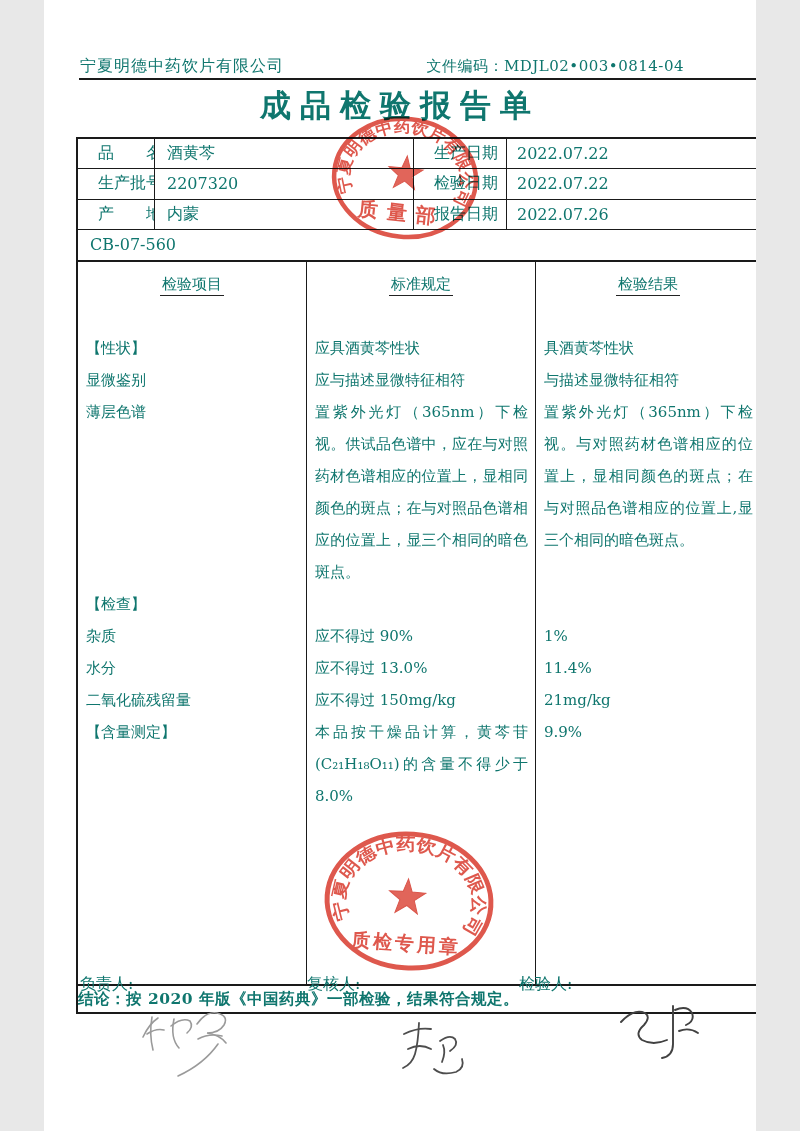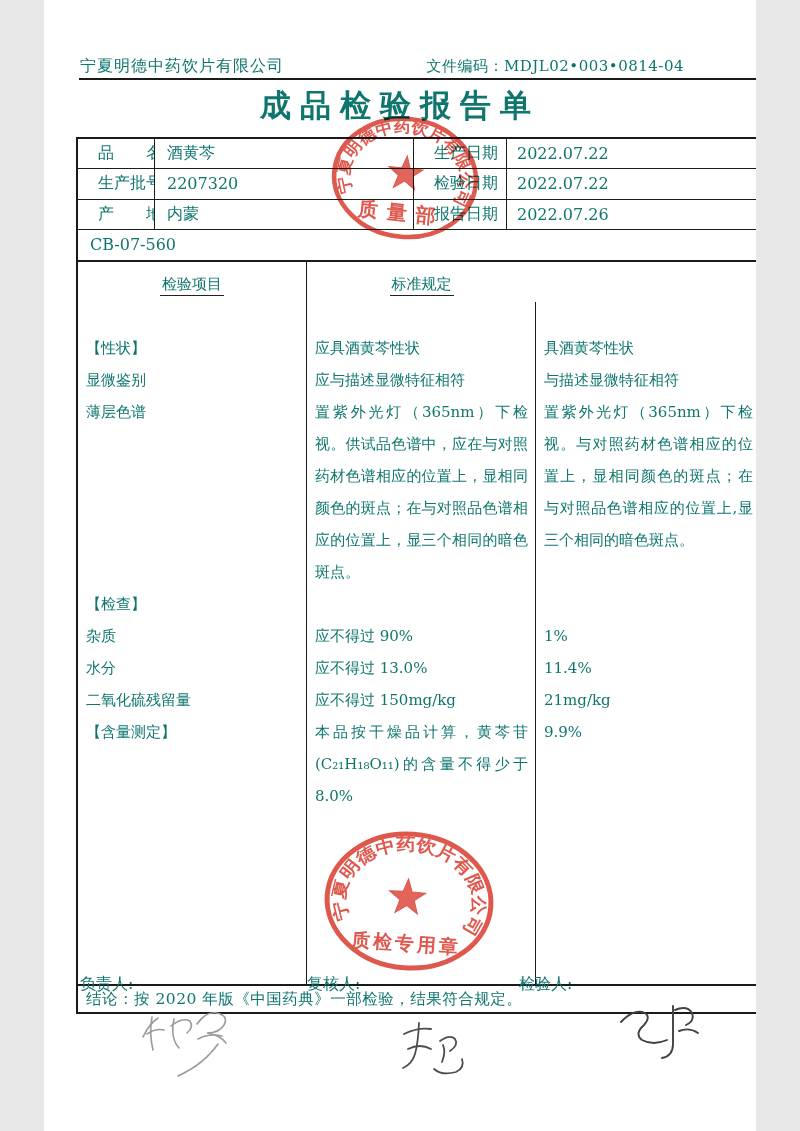--- a/index.html
+++ b/index.html
@@ -43,22 +43,22 @@
   .spec-spacer{height:30px;display:grid;grid-template-columns:229px 229px 1fr;}
   .spec-spacer div{border-right:1.5px solid #1a1a1a;}
   .spec-spacer div:last-child{border-right:none;}
   .spec-fill{flex:1;display:grid;grid-template-columns:229px 229px 1fr;}
   .spec-fill div{border-right:1.5px solid #1a1a1a;}
   .spec-fill div:last-child{border-right:none;}
   .just{text-align:justify;text-justify:inter-ideograph;}
   
   .conclusion{position:absolute;left:32px;top:986px;width:686px;height:28px;
     border:2px solid #1a1a1a;border-top:none;box-sizing:border-box;
-    display:flex;align-items:center;padding-left:8px;
-    font-size:15.5px;font-weight:normal;letter-spacing:.5px;}
+    display:flex;align-items:center;padding-left:0;
+    font-size:15.5px;font-weight:bold;letter-spacing:.5px;}
   
   .sig-label{position:absolute;top:974px;font-size:16px;}
   .sig-label.l1{left:36px;} .sig-label.l2{left:263px;} .sig-label.l3{left:475px;}
   .sig-svg{position:absolute;}
   
   .stamp{position:absolute;mix-blend-mode:multiply;opacity:.92;}
   .stamp-top{left:280px;top:108px;transform:rotate(6deg);}
   .stamp-bottom{left:272px;top:826px;transform:rotate(4deg);}
   .stamp text{font-family:"DejaVu Serif","Liberation Serif",serif;font-weight:bold;}
 </style>
@@ -88,20 +88,21 @@
     <div class="info-cell">报告日期</div>
     <div class="info-cell val2">2022.07.26</div>
 
     <div class="info-cell row4 span2 val" style="border-right:none;">CB-07-560</div>
   </div>
 
   <div class="spec-table">
     <div class="spec-row spec-head">
       <div class="spec-cell"><span class="u">检验项目</span></div>
       <div class="spec-cell"><span class="u">标准规定</span></div>
+      <div class="spec-cell"><span class="u">检验结果</span></div>
     </div>
     <div class="spec-spacer">
         <div></div>
         <div></div>
         <div></div>
       </div>
 
     <div class="spec-row">
       <div class="spec-cell">【性状】</div>
       <div class="spec-cell">应具酒黄芩性状</div>

